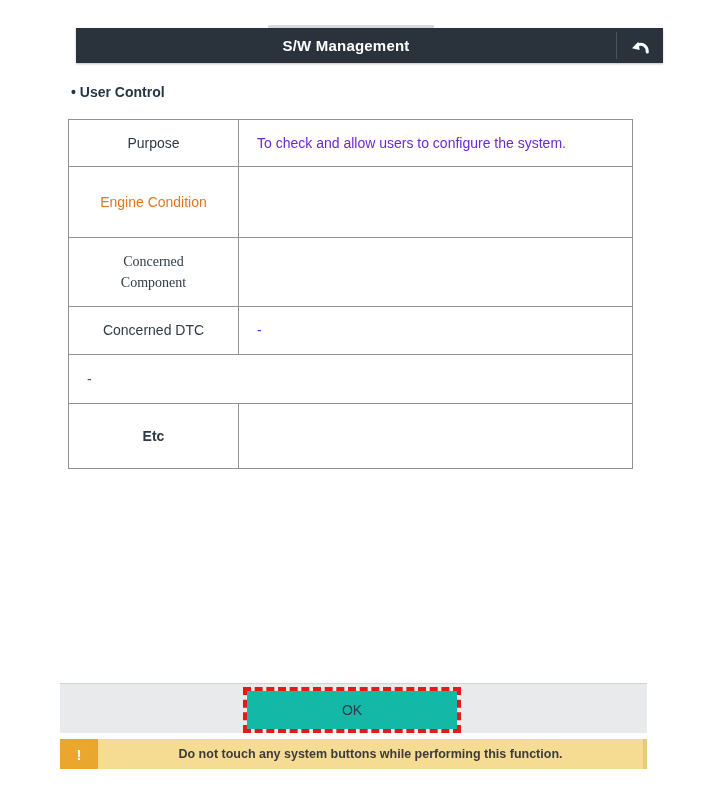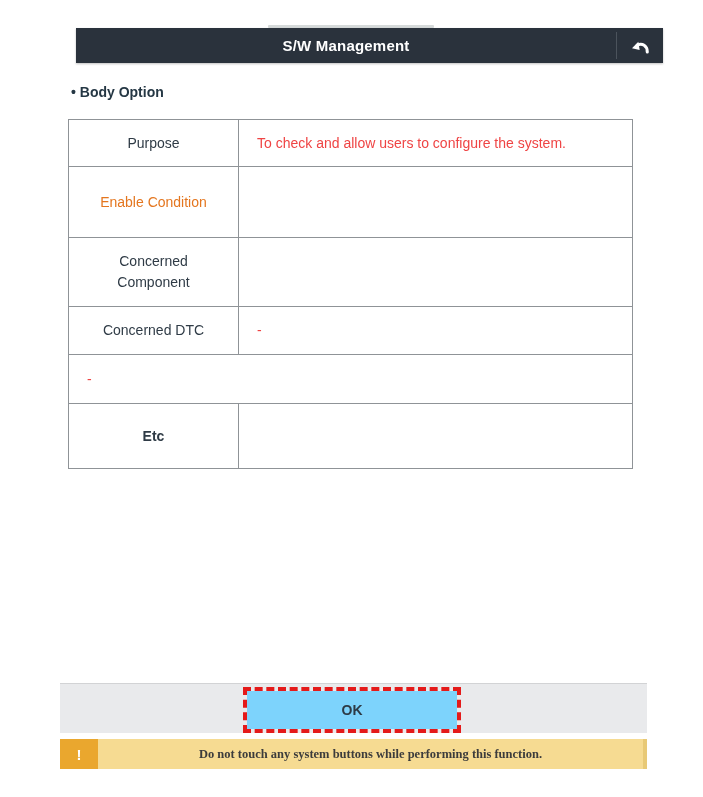--- a/index.html
+++ b/index.html
@@ -56,39 +56,39 @@
   .spec-table {
     position: absolute; left: 68px; top: 119px;
     width: 565px;
     border: 1px solid #8f9397;
     box-sizing: border-box;
   }
   .spec-row { display: flex; border-bottom: 1px solid #8f9397; }
   .spec-row:last-child { border-bottom: none; font-weight: bold; }
   .spec-row:nth-child(1) { height: 46px; }
   .spec-row:nth-child(2) { height: 70px; }
-  .spec-row:nth-child(3) { height: 68px; }
+  .spec-row:nth-child(3) { height: 68px; font-family: Liberation Serif, serif; }
   .spec-row:nth-child(4) { height: 47px; }
   .spec-row:nth-child(5) { height: 48px; }
   .spec-row:nth-child(6) { height: 64px; }
   .label-cell {
     width: 170px; flex: 0 0 170px;
     border-right: 1px solid #8f9397;
     display: flex; align-items: center; justify-content: center;
     text-align: center;
     font-size: 14px; color: #2f3b46;
     line-height: 21px;
     box-sizing: border-box;
   }
   .label-cell span { display: inline-block; max-width: 122px; }
   .value-cell {
     flex: 1;
     display: flex; flex-direction: column; justify-content: center;
     padding-left: 18px; padding-right: 12px;
-    font-size: 14px; color: #ef4444;
+    font-size: 14px; color: #6d28d9;
     line-height: 21px;
     box-sizing: border-box;
   }
   .spec-row.accent .label-cell,
   .spec-row.accent .value-cell { color: #e4761f; }
 
   
   .button-bar {
     position: absolute; left: 60px; top: 683px;
     width: 587px; height: 50px;
@@ -97,44 +97,44 @@
     box-sizing: border-box;
   }
   .ok-highlight {
     position: absolute; left: 183px; top: 3px;
     width: 210px; height: 38px;
     border: 4px dashed #e41a1a;
   }
   .ok-btn {
     position: absolute; inset: 0;
     width: 100%; height: 100%;
-    background: #7dd3fc; border: none; cursor: pointer;
+    background: #14b8a6; border: none; cursor: pointer;
     font-family: inherit;
-    font-size: 14px; font-weight: bold; color: #2d3a45;
+    font-size: 14px; font-weight: normal; color: #2d3a45;
   }
 
   
   .warning-bar {
     position: absolute; left: 60px; top: 739px;
     width: 587px; height: 30px;
     background: #f6db92;
     border-right: 4px solid #e8c976;
     box-sizing: border-box;
     display: flex; align-items: stretch;
   }
   .warn-icon {
     width: 38px; flex: 0 0 38px;
     background: #eaa72e;
     color: #ffffff; font-size: 15px; font-weight: bold;
     display: flex; align-items: center; justify-content: center;
   }
   .warn-text {
     flex: 1;
     display: flex; align-items: center; justify-content: center;
-    font-size: 12.5px; font-weight: bold; color: #3c3c3c; font-family: Liberation Serif, serif;
+    font-size: 12.5px; font-weight: bold; color: #3c3c3c;
   }
 </style>
 </head>
 <body>
 
 <div id="screen">
 
   <div class="bg-edge"></div>
 
   <div class="title-bar">
@@ -143,34 +143,34 @@
     <button class="back-btn">
       <span>
         <svg viewBox="0 0 24 22" aria-hidden="true">
           <path d="M20 17.5 C 20 10.5, 14.5 7.6, 9 10" fill="none" stroke="#ffffff" stroke-width="3.4" stroke-linecap="round"></path>
           <polygon points="3.2,13.6 11.6,15.4 10.2,6.4" fill="#ffffff"></polygon>
         </svg>
       </span>
     </button>
   </div>
 
-  <div class="section-label">• Body Option</div>
+  <div class="section-label">• User Control</div>
 
   <div class="spec-table">
     <div class="spec-row">
       <div class="label-cell">
           <span>Purpose</span>
         </div>
       <div class="value-cell">
           <div>To check and allow users to configure the system.</div>
         </div>
     </div>
     <div class="spec-row accent">
       <div class="label-cell">
-          <span>Enable Condition</span>
+          <span>Engine Condition</span>
         </div>
     </div>
     <div class="spec-row">
       <div class="label-cell">
           <span>Concerned Component</span>
         </div>
     </div>
     <div class="spec-row">
       <div class="label-cell">
           <span>Concerned DTC</span>

